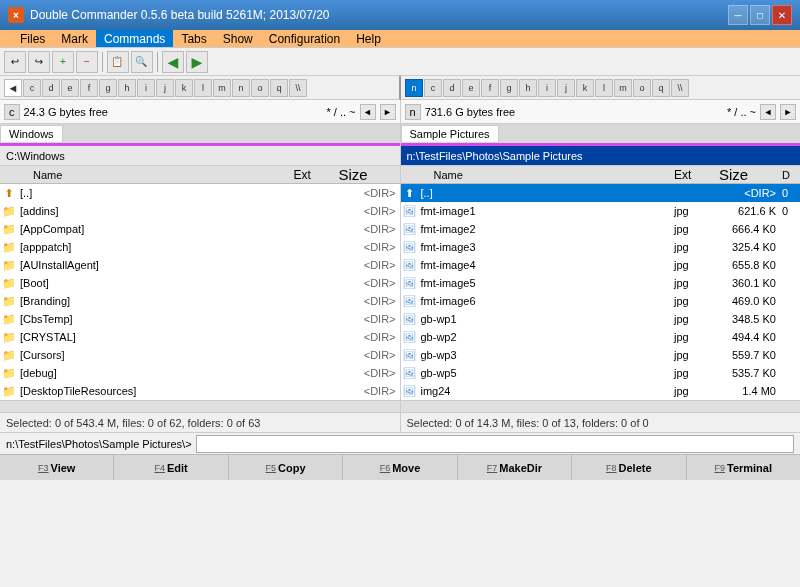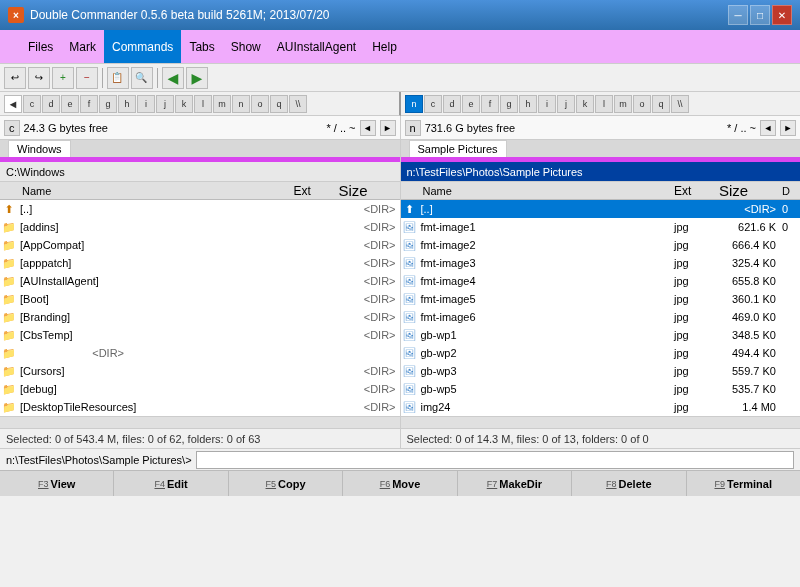--- a/index.html
+++ b/index.html
@@ -57,26 +57,26 @@
       font-size: 10px;
       cursor: pointer;
       display: flex;
       align-items: center;
       justify-content: center;
     }
     .title-btn.close { background: #c0392b; }
 
     
     .menu-bar {
-      background: #f0abfc;
-      height: 34px;
+      background: #fdba74;
+      height: 18px;
       display: flex;
       align-items: center;
       border-bottom: 1px solid #ccc;
-      padding: 0 20px;
+      padding: 0 12px;
     }
     .menu-item {
       padding: 2px 8px;
       cursor: pointer;
       font-size: 12px;
       height: 100%;
       display: flex;
       align-items: center;
     }
     .menu-item.active { background: #0078d4; color: white; }
@@ -160,23 +160,23 @@
       border-right: 1px solid #ccc;
       background: white;
     }
     .panel:last-child { border-right: none; }
 
     .panel-tab {
       background: #d8d8d8;
       height: 22px;
       display: flex;
       align-items: center;
-      padding: 0 8px;
+      padding: 0 0;
       font-size: 12px;
-      border-bottom: 5px solid #d946ef;
+      border-bottom: 3px solid #d946ef;
     }
     .panel-tab .tab-active {
       background: white;
       border: 1px solid #ccc;
       border-bottom: none;
       padding: 2px 8px;
       font-size: 11px;
     }
 
     .panel-path {
@@ -194,21 +194,21 @@
     }
 
     
     .file-list-header {
       display: flex;
       background: #e0e0e0;
       border-bottom: 1px solid #bbb;
       height: 18px;
       align-items: center;
     }
-    .col-name { flex: 1; padding: 0 4px; font-size: 11px; cursor: pointer; }
+    .col-name { flex: 1; padding: 0 4px; font-size: 11px; cursor: pointer; margin-left: 11px; }
     .col-ext { width: 45px; padding: 0 4px; font-size: 12px; cursor: pointer; }
     .col-size { width: 65px; padding: 0 4px; font-size: 15px; cursor: pointer; }
     .col-date { width: 20px; padding: 0 2px; font-size: 11px; cursor: pointer; }
 
     .file-list {
       flex: 1;
       overflow-y: auto;
       overflow-x: hidden;
     }
     .file-row {
@@ -313,21 +313,21 @@
     <button class="title-btn close">✕</button>
   </div>
 </div>
 
 <div class="menu-bar">
   <span class="menu-item">Files</span>
   <span class="menu-item">Mark</span>
   <span class="menu-item active">Commands</span>
   <span class="menu-item">Tabs</span>
   <span class="menu-item">Show</span>
-  <span class="menu-item">AUInstallAgent</span>
+  <span class="menu-item">Configuration</span>
   <span class="menu-item">Help</span>
 </div>
 
 <div class="toolbar">
   <button class="toolbar-btn">↩</button>
   <button class="toolbar-btn">↪</button>
   <button class="toolbar-btn" style="color:#2a8a2a">+</button>
   <button class="toolbar-btn" style="color:#aa2222">−</button>
   <div class="toolbar-sep"></div>
   <button class="toolbar-btn">📋</button>
@@ -462,20 +462,21 @@
         <div class="file-size" style="color:#666">&lt;DIR&gt;</div>
       </div>
       <div class="file-row">
         <div class="file-icon folder-icon">📁</div>
         <div class="file-name">[CbsTemp]</div>
         <div class="file-ext"></div>
         <div class="file-size" style="color:#666">&lt;DIR&gt;</div>
       </div>
       <div class="file-row">
         <div class="file-icon folder-icon">📁</div>
+        <div class="file-name">[CRYSTAL]</div>
         <div class="file-ext"></div>
         <div class="file-size" style="color:#666">&lt;DIR&gt;</div>
       </div>
       <div class="file-row">
         <div class="file-icon folder-icon">📁</div>
         <div class="file-name">[Cursors]</div>
         <div class="file-ext"></div>
         <div class="file-size" style="color:#666">&lt;DIR&gt;</div>
       </div>
       <div class="file-row">

